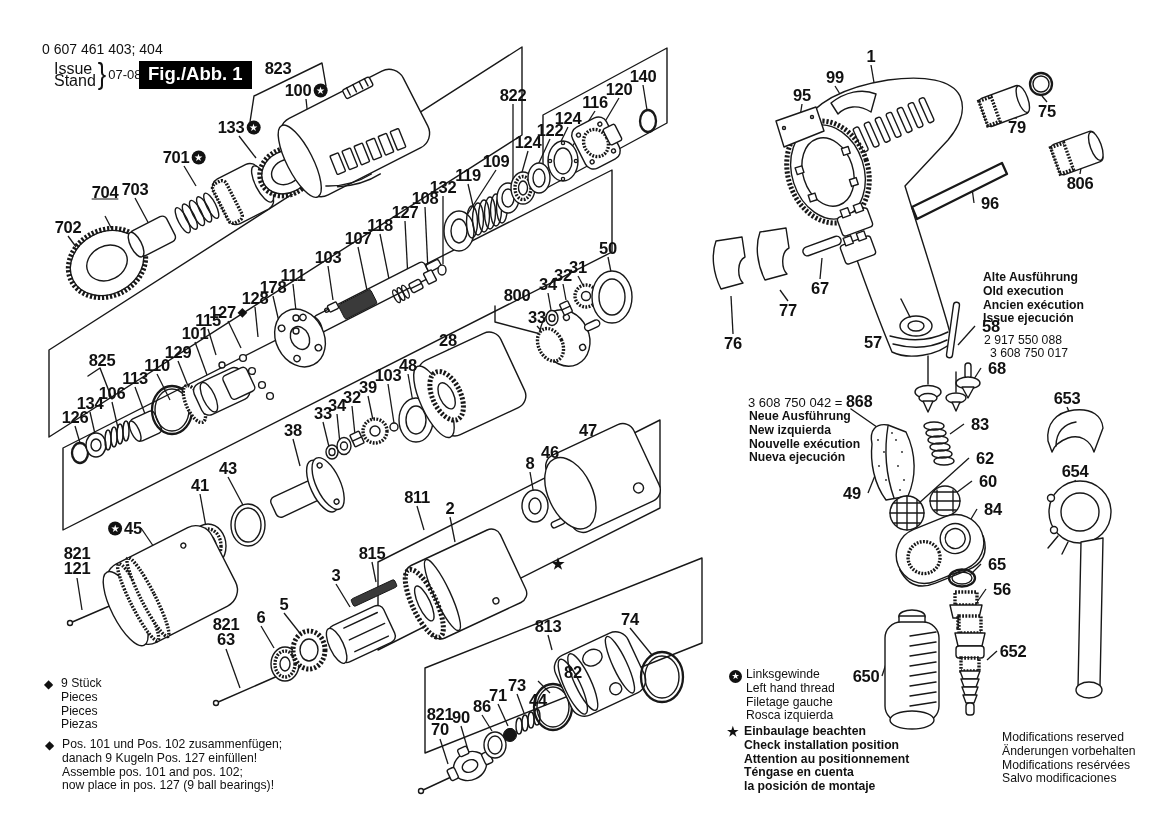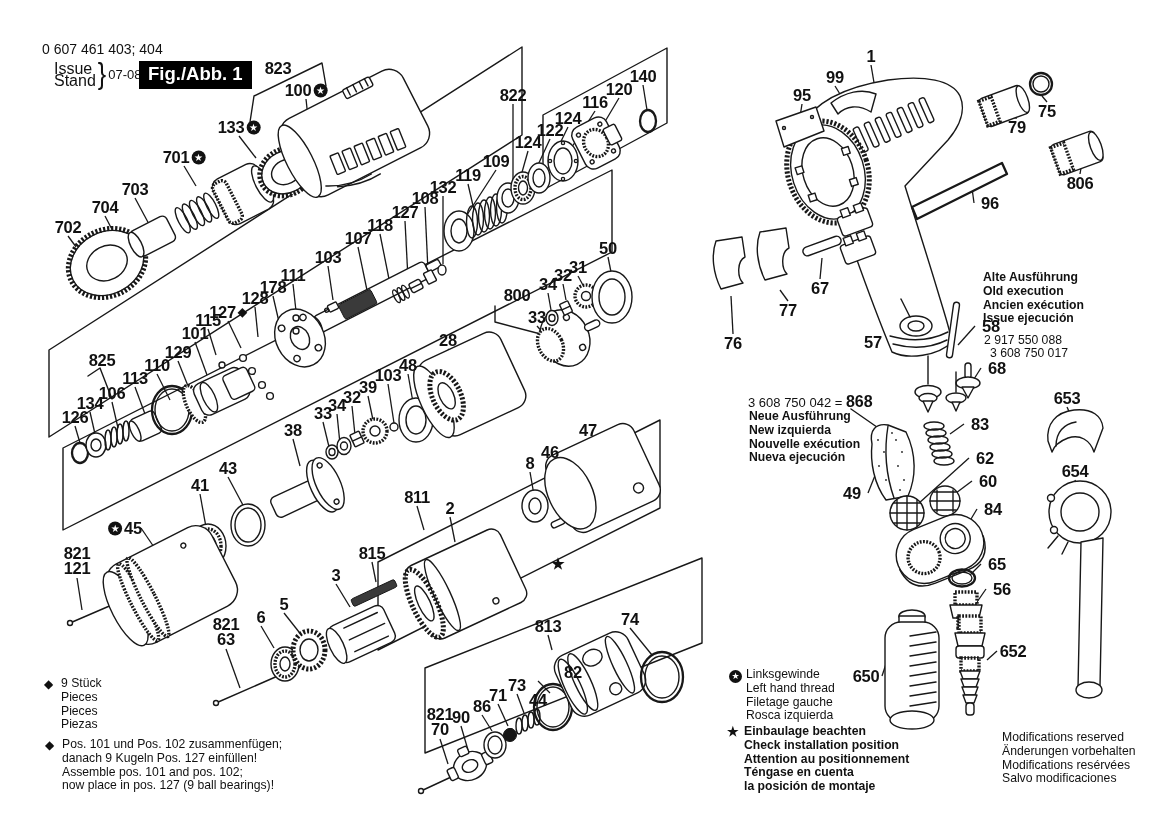--- a/index.html
+++ b/index.html
@@ -633,21 +633,21 @@
         <div class="row">
           <span>701</span>
           <span class="cstar">★</span>
         </div>
       </div>
       <div class="plabel" style="left: 135px; top: 189px;">
         <div class="row">
           <span>703</span>
         </div>
       </div>
-      <div class="plabel" style="left: 105px; top: 207px;">
+      <div class="plabel" style="left: 105px; top: 192px; text-decoration: underline;">
         <div class="row">
           <span>704</span>
         </div>
       </div>
       <div class="plabel" style="left: 68px; top: 227px;">
         <div class="row">
           <span>702</span>
         </div>
       </div>
       <div class="plabel" style="left: 513px; top: 95px;">

